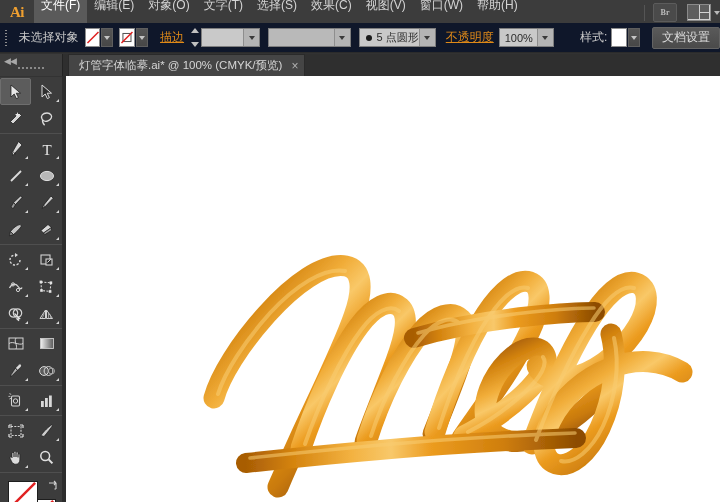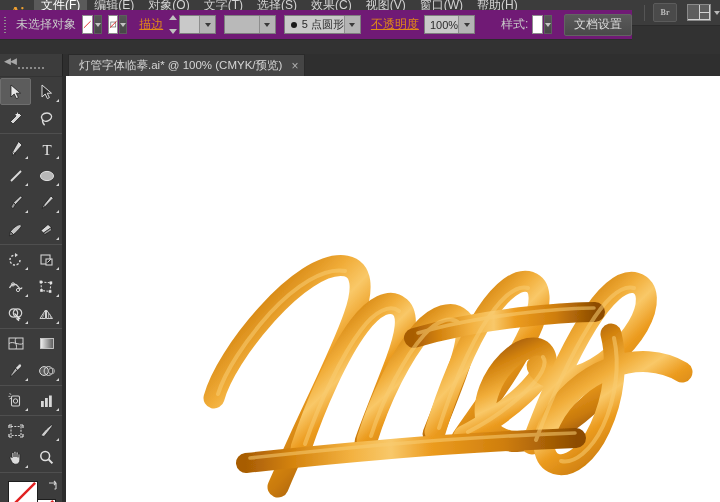--- a/index.html
+++ b/index.html
@@ -81,23 +81,23 @@
   .caret-sm {
     width: 0; height: 0;
     border-left: 3px solid transparent;
     border-right: 3px solid transparent;
     border-top: 4px solid #b8b8b8;
     margin-left: 3px;
   }
 
   
   #controlbar {
-    position: absolute; left: 0; top: 10px;
-    width: 632px; height: 29px;
-    background: #701a75;
+    position: absolute; left: 0; top: 23px;
+    width: 720px; height: 29px;
+    background: #0f172a;
     border-bottom: 1px solid #2b2b2b;
     display: flex; align-items: center;
   }
   .grip-v {
     width: 8px; height: 16px; margin: 0 3px 0 3px;
     display: flex; flex-direction: column; justify-content: center;
     gap: 2px; align-items: center;
   }
   .grip-v i { width: 2px; height: 2px; background: #8e8e8e; display:block;}
   .cb-label {

